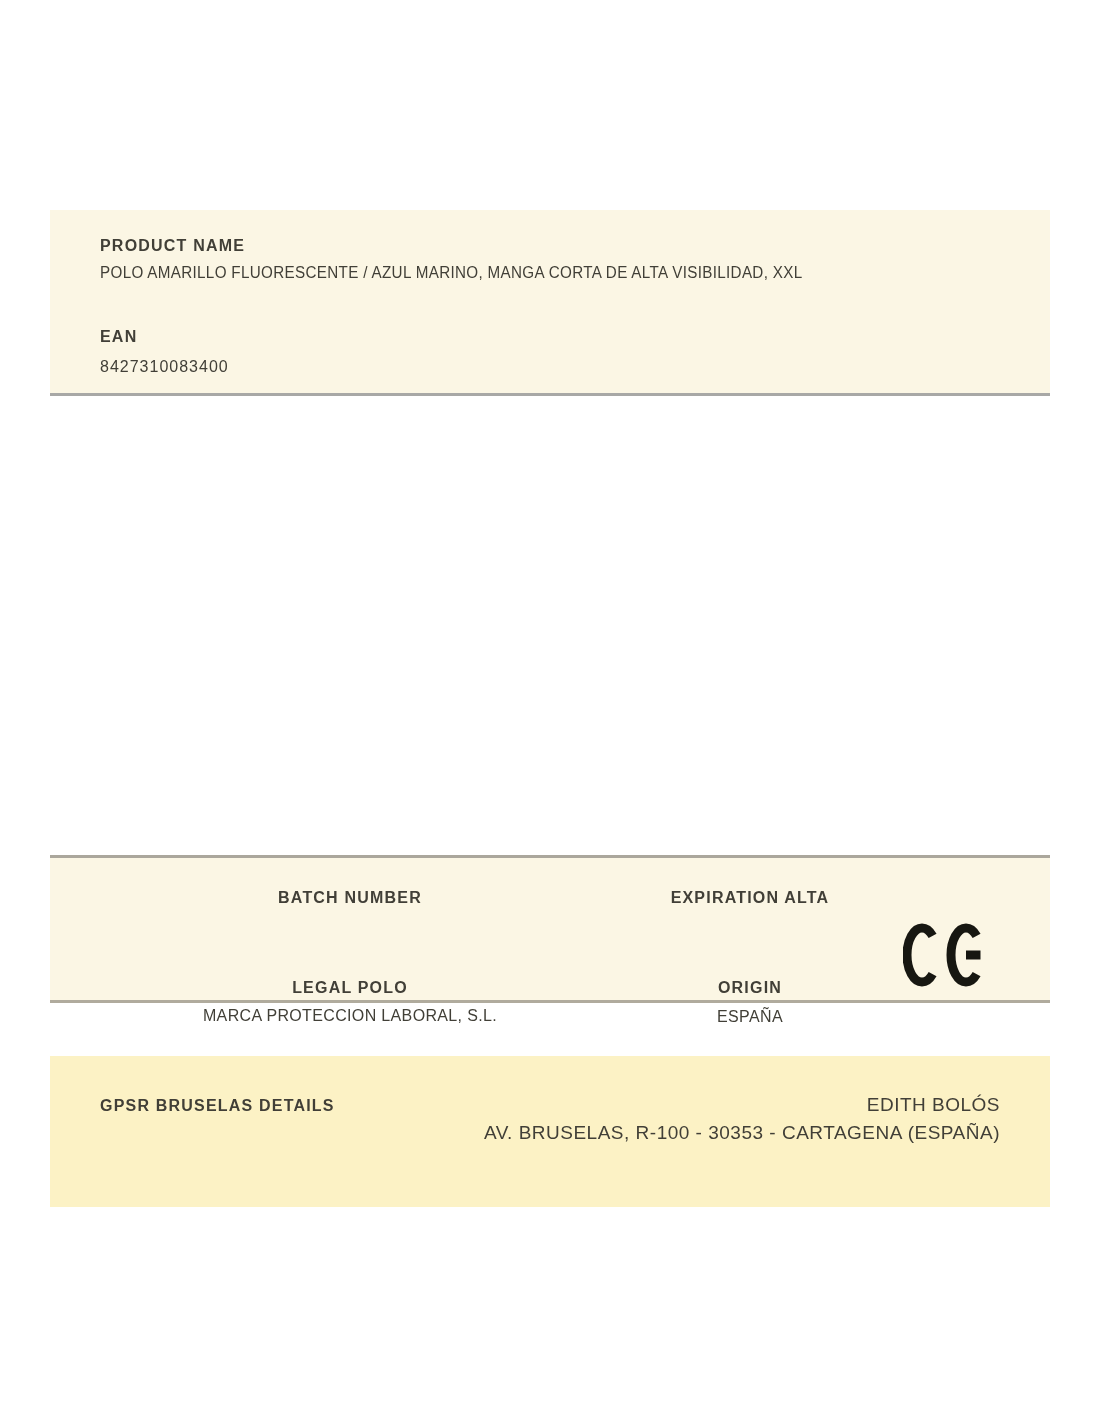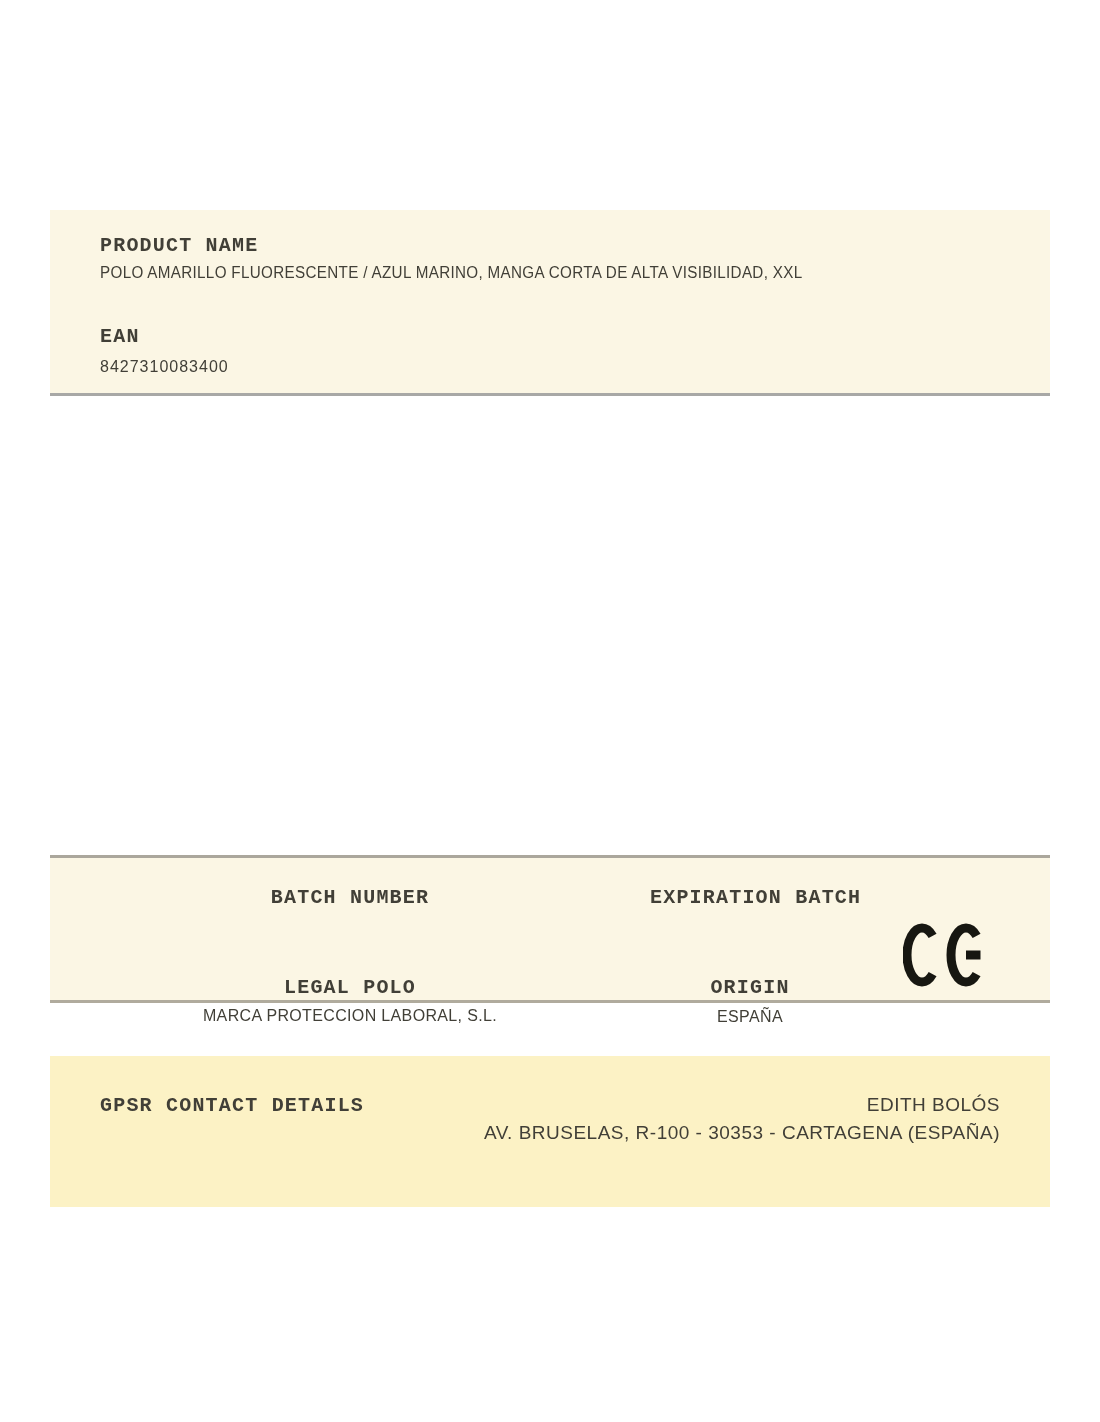--- a/index.html
+++ b/index.html
@@ -36,25 +36,24 @@
     border-top: 3px solid var(--border_tan_top);
     border-bottom: 3px solid var(--border_tan_bottom);
   }
   .sec-gpsr {
     top: 1056px; height: 151px;
     background: var(--yellow_bg);
   }
   .lbl {
     position: absolute;
     font-weight: bold;
-    font-size: 20px;
+    font-size: 16px;
     letter-spacing: 1.2px;
     line-height: 17px;
     white-space: nowrap;
-    font-family: Liberation Mono, monospace;
   }
   .val {
     position: absolute;
     font-size: 16px;
     letter-spacing: 0.35px;
     line-height: 18px;
     white-space: nowrap;
   }
   .condensed { transform: scaleX(0.95); transform-origin: 0 50%; }
   
@@ -100,35 +99,35 @@
   <div class="val ean-value">8427310083400</div>
 </div>
 
 <div class="sec sec-trace">
   <div class="col-left">
     <div class="lbl batch-label">BATCH NUMBER</div>
     <div class="lbl legal-label">LEGAL POLO</div>
     <div class="val legal-value">MARCA PROTECCION LABORAL, S.L.</div>
   </div>
   <div class="col-mid">
-    <div class="lbl expiration-label">EXPIRATION BATCH</div>
+    <div class="lbl expiration-label">EXPIRATION ALTA</div>
     <div class="lbl origin-label">ORIGIN</div>
     <div class="val origin-value">ESPAÑA</div>
   </div>
   <div class="ce-box">
     <svg width="90" height="64" viewBox="0 0 90 64" aria-hidden="true">
 
       <path d="M 29.6 12.9 A 15 27 0 1 0 29.6 51.1" fill="none" stroke="var(--ce_black)" stroke-width="9"></path>
 
       <path d="M 73.6 12.9 A 15 27 0 1 0 73.6 51.1" fill="none" stroke="var(--ce_black)" stroke-width="9"></path>
 
       <path d="M 63 32 H 77.5" fill="none" stroke="var(--ce_black)" stroke-width="9"></path>
     </svg>
   </div>
 </div>
 
 <div class="sec sec-gpsr">
-  <div class="lbl gpsr-label">GPSR CONTACT DETAILS</div>
+  <div class="lbl gpsr-label">GPSR BRUSELAS DETAILS</div>
   <div class="gpsr-contact">
     <div class="gpsr-line">EDITH BOLÓS</div>
     <div class="gpsr-line">AV. BRUSELAS, R-100 - 30353 - CARTAGENA (ESPAÑA)</div>
   </div>
 </div>
 
 </body></html>

